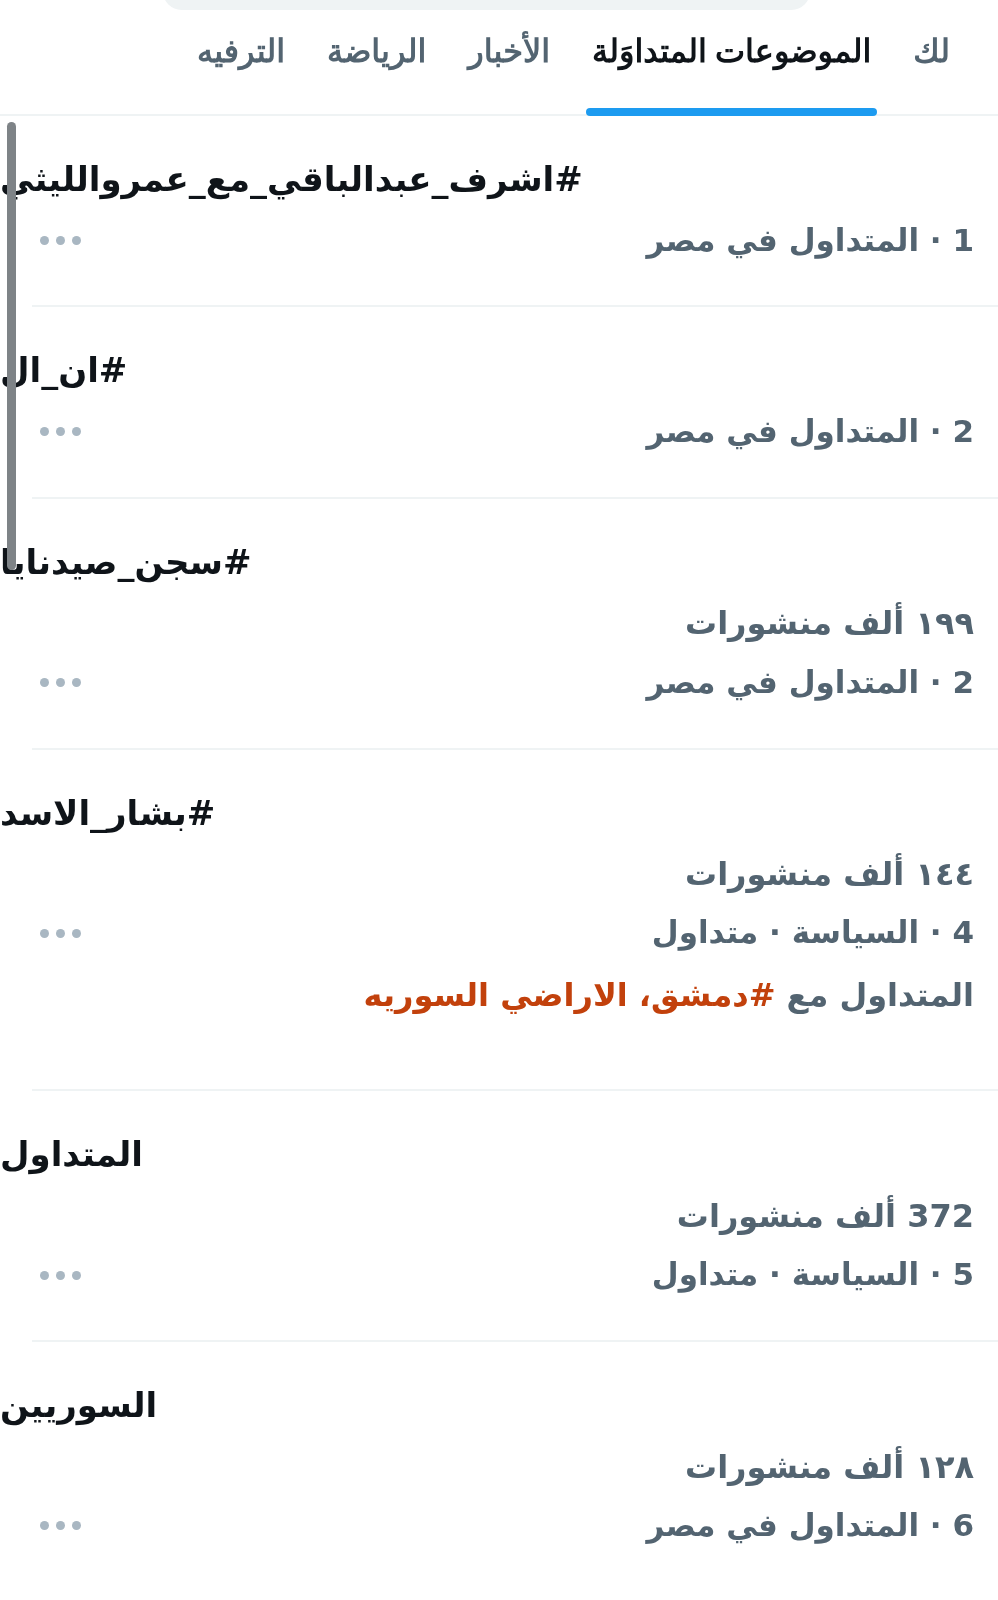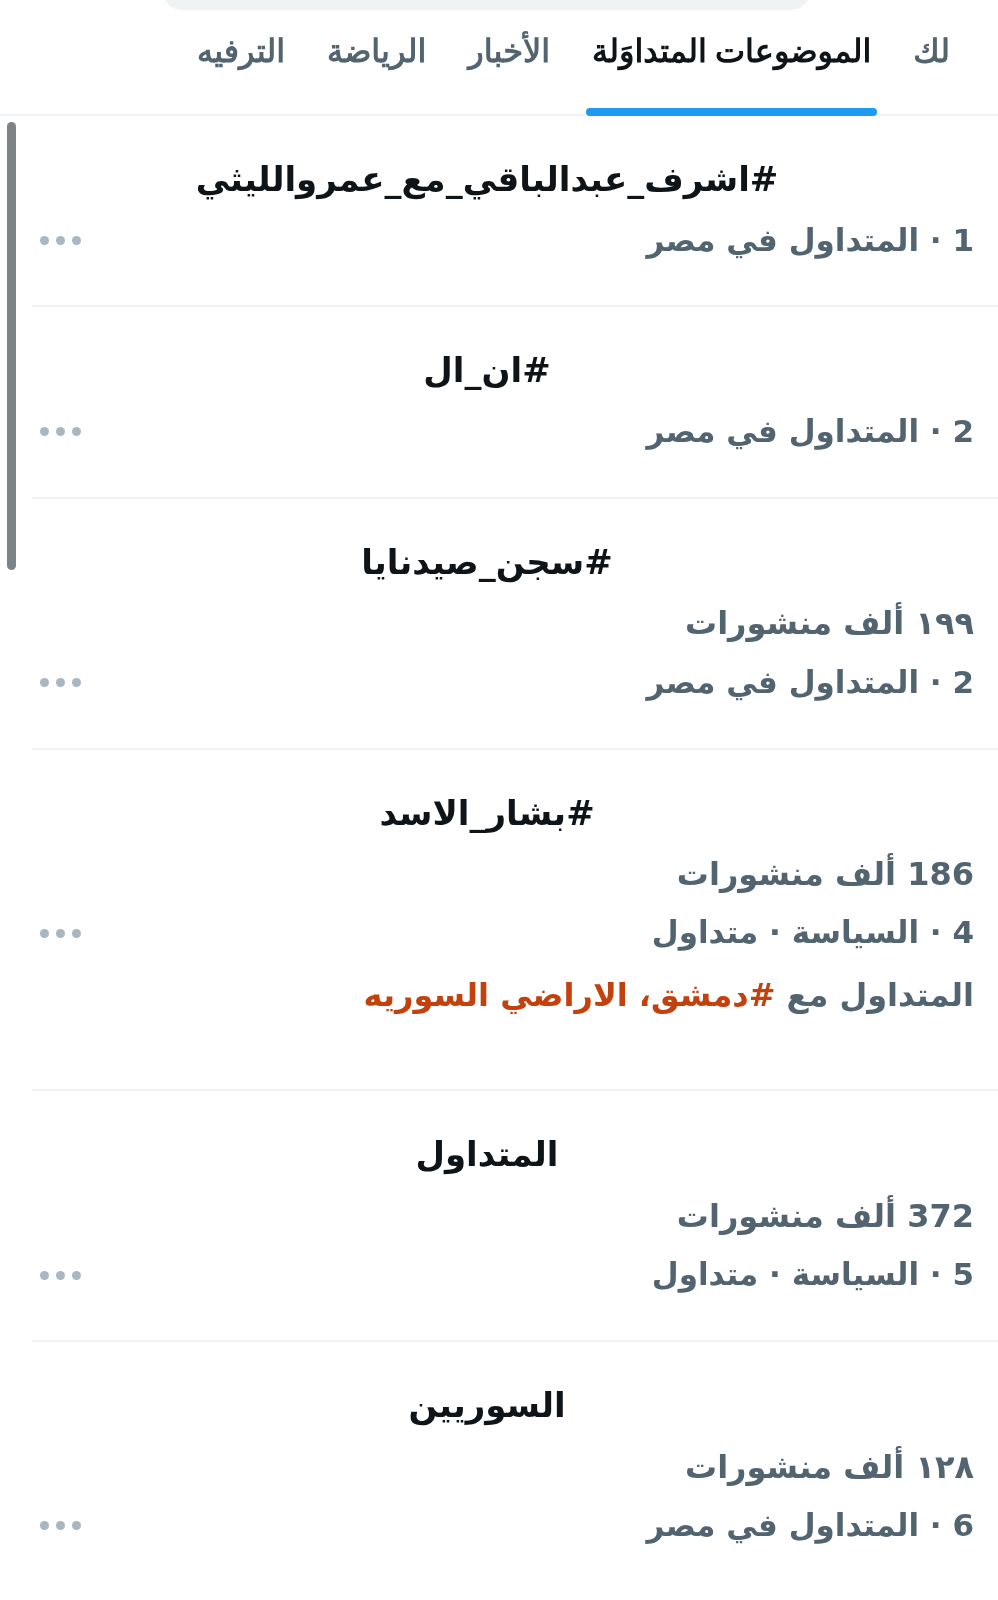--- a/index.html
+++ b/index.html
@@ -49,21 +49,21 @@
   }
   .tab.active .tab-underline { display: block; }
 
   
   .trend { padding: 40px 24px 44px 0; }
   .trend.has-with { padding-bottom: 72px; }
   .trend-name {
     margin: 0;
     font-size: 34px; font-weight: 800;
     color: #0f1419; line-height: 1.4;
-    text-align: center;
+    text-align: left;
   }
   .trend-posts {
     margin-top: 16px;
     font-size: 32px; font-weight: 700;
     color: #536471; line-height: 1.35;
     text-align: right;
     padding-left: 40px;
   }
   .meta-row {
     margin-top: 16px;
@@ -170,21 +170,21 @@
         <span class="dot"></span>
         <span class="dot"></span>
         <span class="dot"></span>
       </button>
     </div>
 
   </article>
 <div class="divider"></div>
   <article class="trend has-with">
     <h2 class="trend-name">#بشار_الاسد</h2>
-    <div class="trend-posts">186 ألف منشورات</div>
+    <div class="trend-posts">١٤٤ ألف منشورات</div>
     <div class="meta-row">
       <span class="trend-meta">4 · السياسة · متداول</span>
       <button class="more-btn">
         <span class="dot"></span>
         <span class="dot"></span>
         <span class="dot"></span>
       </button>
     </div>
     <div class="trend-with">
       <span class="tw-prefix">المتداول مع </span>

